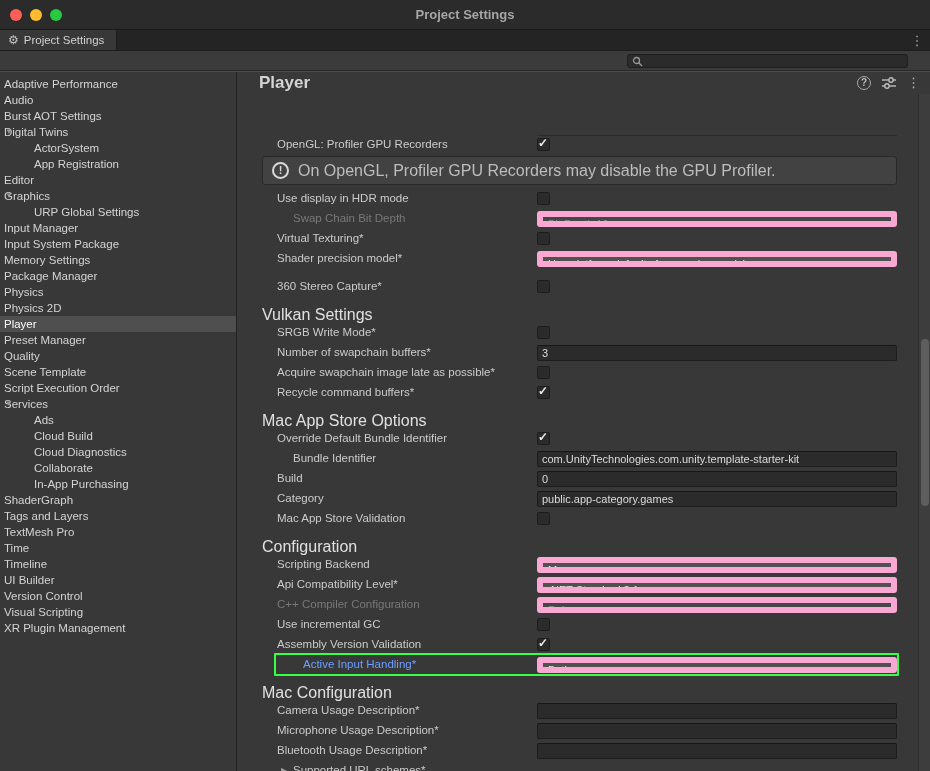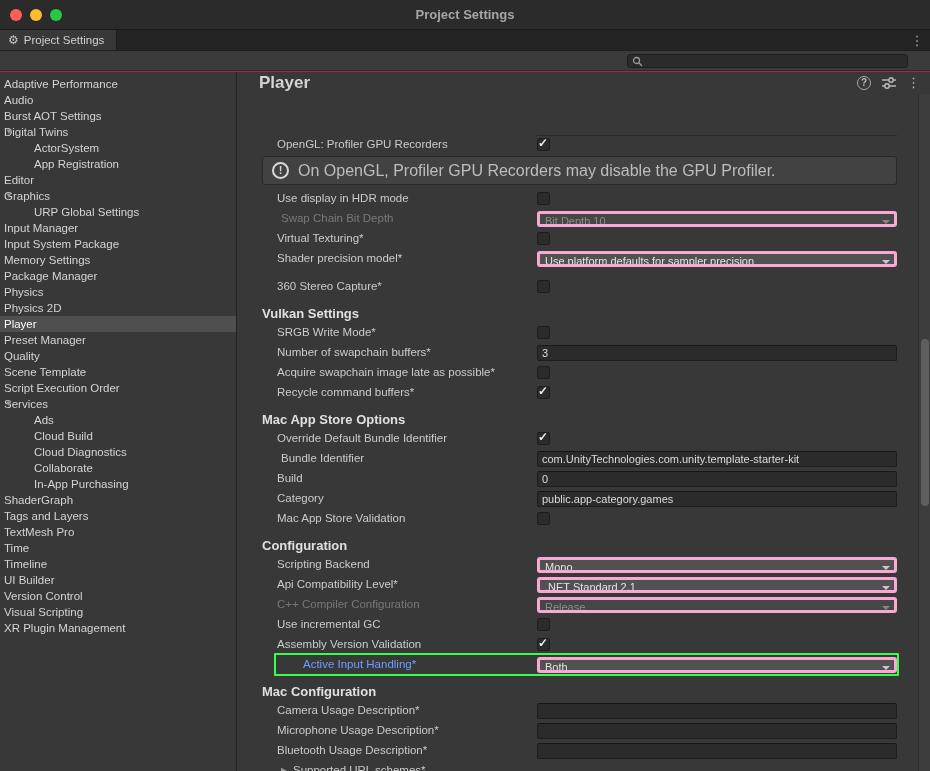--- a/index.html
+++ b/index.html
@@ -3,21 +3,21 @@
 <meta charset="utf-8">
 <style>
   * { margin: 0; padding: 0; box-sizing: border-box; }
   html, body { width: 930px; height: 771px; overflow: hidden; }
   body {
     font-family: "Liberation Sans", sans-serif;
     background: #383838;
     color: #cbcbcb;
     -webkit-font-smoothing: antialiased;
   }
-  .window { position: relative; width: 930px; height: 771px; background: #be185d; }
+  .window { position: relative; width: 930px; height: 771px; background: #b91c1c; }
 
   
   .titlebar {
     position: relative; height: 30px; background: #2b2b2b;
     border-bottom: 1px solid #1a1a1a;
   }
   .win-title {
     text-align: center; line-height: 30px; font-size: 13px; font-weight: bold; color: #a6a6a6;
   }
   .traffic { position: absolute; left: 10px; top: 9px; display: flex; gap: 8px; }
@@ -75,43 +75,43 @@
     color: #b9b9b9; font-size: 10px; font-weight: bold; text-align: center; line-height: 12px;
   }
   .kebab { color: #b9b9b9; font-size: 13px; line-height: 14px; }
 
   .rows { position: absolute; top: 22px; left: 0; right: 12px; bottom: 0; overflow: hidden; margin-top: 41px; }
   .rows::before { content: ""; position: absolute; top: 0; left: 300px; right: 21px; height: 1px; background: #2a2a2a; }
 
   .row { position: relative; height: 20px; }
   .row.gap { margin-top: 8px; }
   .row.section { margin-top: 6px; }
-  .section-label { position: absolute; left: 25px; top: 3px; font-size: 13px; font-weight: bold; color: #e0e0e0; white-space: nowrap; }
+  .section-label { position: absolute; left: 25px; top: 3px; font-size: 16px; font-weight: normal; color: #e0e0e0; white-space: nowrap; }
 
   .lbl { position: absolute; left: 40px; top: 3px; font-size: 11.5px; color: #cbcbcb; white-space: nowrap; }
-  .row.indent2 .lbl { left: 44px; }
+  .row.indent2 .lbl { left: 56px; }
   .row.disabled .lbl { color: #787878; }
   .row.highlight .lbl { color: var(--active-blue, #6d9eff); padding-left: 26px; }
 
   .fa { position: absolute; left: 300px; right: 21px; top: 2px; height: 16px; }
 
   .cb {
     position: relative; width: 13px; height: 13px; margin-top: 1px;
     background: #2b2b2b; border: 1px solid #1d1d1d; border-radius: 2px;
   }
   .cb .ck { position: absolute; left: 0px; top: -3px; font-size: 12px; font-weight: bold; color: #ececec; }
 
   .tf {
     height: 16px; background: #2b2b2b; border: 1px solid #1d1d1d; border-top-color: #171717;
     border-radius: 2px; color: #dcdcdc; font-size: 11px; line-height: 14px;
     padding: 0 4px; white-space: nowrap; overflow: hidden;
   }
 
   .dd {
-    position: relative; height: 16px; background: #515151; border: 3px solid #f9a8d4;
+    position: relative; height: 16px; background: #515151; border: 6px solid #f9a8d4;
     border-radius: 3px; color: #e4e4e4; font-size: 11px; line-height: 14px;
     padding: 0 18px 0 5px; white-space: nowrap; overflow: hidden;
   }
   .dd::after {
     content: ""; position: absolute; right: 4px; top: 6px;
     border-left: 4px solid transparent; border-right: 4px solid transparent;
     border-top: 4px solid #c9c9c9;
   }
   .row.disabled .dd { background: #464646; color: #8d8d8d; }
   .row.disabled .dd::after { border-top-color: #858585; }

